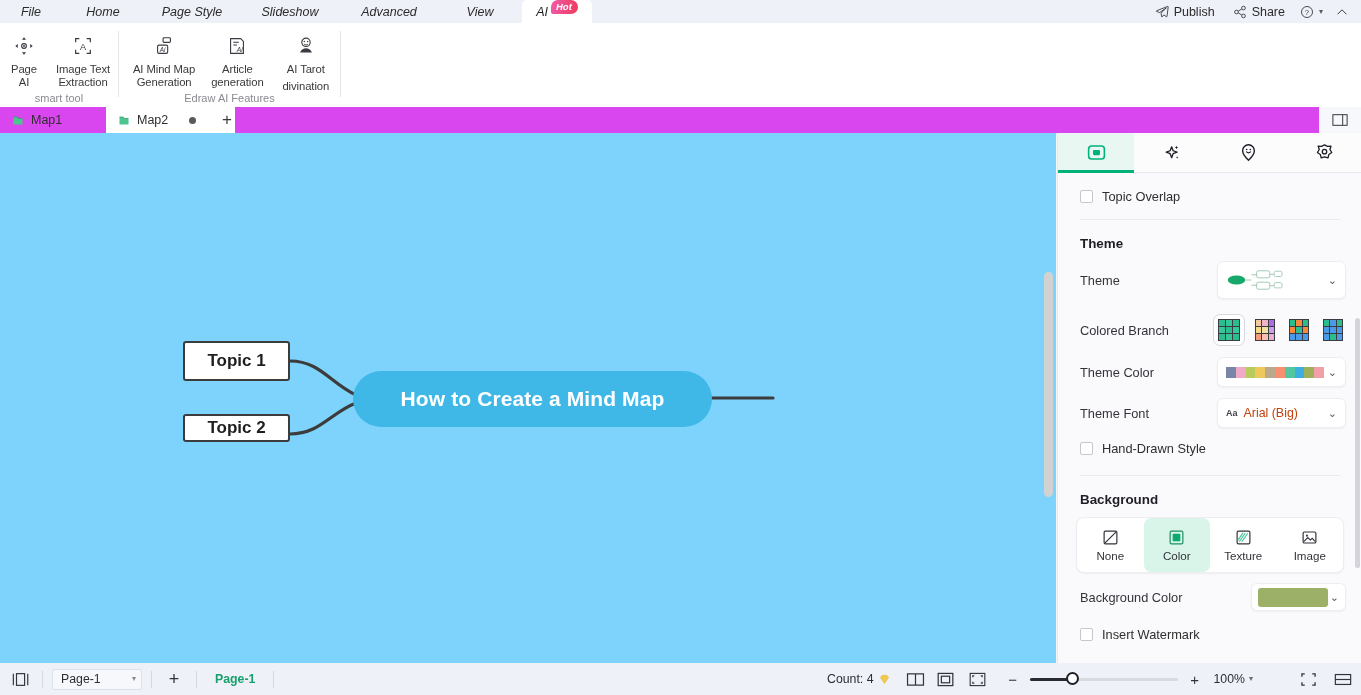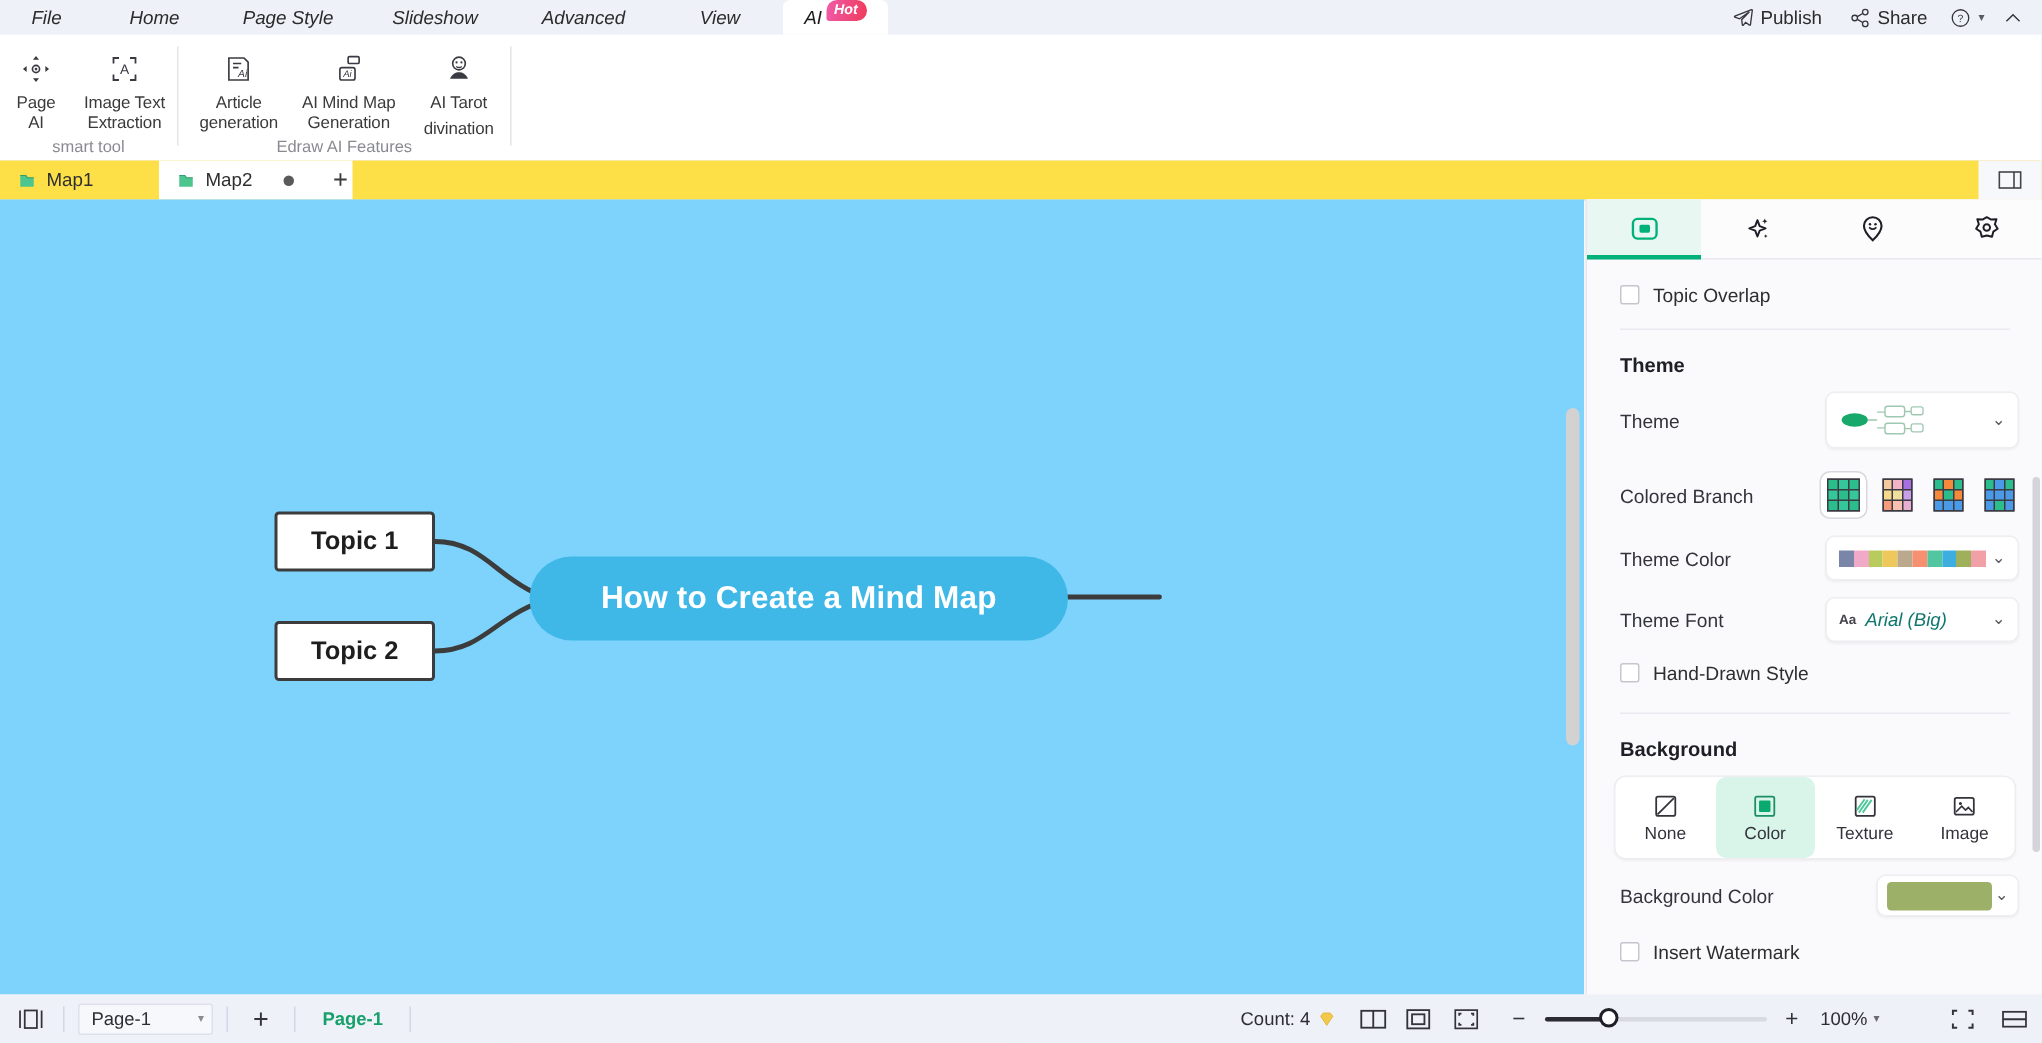--- a/index.html
+++ b/index.html
@@ -83,21 +83,21 @@
   }
   .rib-group-label {
     position: absolute; bottom: 3px; left: 0; width: 100%;
     text-align: center; font-size: 11px; color: #8a8a92;
   }
 
   
   .doctabs {
     position: absolute; left: 0; top: 107px;
     width: 1361px; height: 26px;
-    background: #fde047;
+    background: #d946ef;
     border-bottom: 1px solid #e0e4ee;
   }
   .doctab {
     position: absolute; top: 0; height: 26px;
     display: flex; align-items: center; gap: 7px;
     padding: 0 12px; font-size: 12.5px; color: #2f2f2f;
     cursor: default;
   }
   .doctab.active { background: #ffffff; }
   .doctab .dot { width: 7px; height: 7px; border-radius: 50%; background: #5a5a5a; margin-left: 14px;}
@@ -124,21 +124,21 @@
     position: absolute;
     background: #ffffff;
     border: 2px solid #3c3c3c;
     border-radius: 3px;
     display: flex; align-items: center; justify-content: center;
     font-weight: bold; color: #1e1e1e;
     box-sizing: border-box;
     cursor: default;
   }
   .node.topic1 { left: 183px; top: 208px; width: 107px; height: 40px; font-size: 17px; }
-  .node.topic2 { left: 183px; top: 281px; width: 107px; height: 40px; font-size: 17px; }
+  .node.topic2 { left: 183px; top: 281px; width: 107px; height: 28px; font-size: 17px; }
   .node.topic3 { left: 773px; top: 245px; width: 107px; height: 40px; font-size: 17px; }
   .node.central {
     left: 353px; top: 238px; width: 359px; height: 56px;
     background: #3fb8e8; border: none; border-radius: 28px;
     color: #ffffff; font-size: 21px; letter-spacing: 0.1px;
   }
   .vscroll-thumb {
     position: absolute; left: 1044px; top: 272px; width: 9px; height: 225px;
     background: #d2d2d2; border-radius: 5px; cursor: default;
   }
@@ -192,21 +192,21 @@
   }
   .drop.theme-drop { width: 129px; padding: 0 8px 0 6px; }
   .drop.color-drop { width: 129px; padding: 0 8px 0 8px; height: 30px;}
   .drop.font-drop { width: 129px; padding: 0 8px 0 8px; height: 30px;}
   .drop.bgcolor-drop { width: 95px; padding: 0 6px 0 6px; height: 28px;}
   .caret { color:#5a5a62; font-size: 11px; line-height: 1; }
   .swatch-strip { display:flex; height:11px; width: 98px; }
   .swatch-strip i { flex:1; display:block; }
   .font-prev { display:flex; align-items:center; gap:6px; }
   .font-aa { font-size:9px; font-weight:bold; color:#44444c; }
-  .font-name { font-size:12.4px; color:#0f766e;font-style:italic; }
+  .font-name { font-size:12.4px; color:#c2410c; }
   .bg-fill { width: 70px; height: 19px; border-radius: 3px; }
 
   .branch-opts { display:flex; gap:8px; align-items:center; }
   .branch-opt {
     width: 26px; height: 26px; border-radius: 4px;
     display:flex; align-items:center; justify-content:center;
     padding: 3px; box-sizing:border-box; cursor:default;
   }
   .branch-opt.sel { outline: 1px solid #d8d8de; background:#fff; border-radius:6px; width:30px; height:30px;}
   .grid3 { display:grid; grid-template-columns: repeat(3,1fr); grid-template-rows: repeat(3,1fr);
@@ -354,41 +354,41 @@
           <span class="cap" style="margin-top:0">Extraction</span>
         </div>
       </div>
       <div class="rib-group-label">smart tool</div>
     </div>
 
     <div class="rib-group-sep" style="left:118px;"></div>
 
     <div class="rib-group" style="left:119px; width:221px;">
       <div class="rib-btns" style="padding-left:6px;">
+        <div class="rib-btn" style="width:80px">
+          <span class="glyph">
+            <svg width="22" height="22" viewBox="0 0 24 24">
+              <rect x="11" y="3" width="8" height="5" rx="1" fill="none" stroke="#3a3a42" stroke-width="1.2"></rect>
+              <rect x="5" y="11" width="11" height="9" rx="1.5" fill="none" stroke="#3a3a42" stroke-width="1.2"></rect>
+              <text x="10.5" y="18" font-size="7" text-anchor="middle" fill="#3a3a42" font-style="italic" font-family="Liberation Sans, sans-serif">Ai</text>
+            </svg>
+          </span>
+          <span class="cap">AI Mind Map</span>
+          <span class="cap" style="margin-top:0">Generation</span>
+        </div>
         <div class="rib-btn" style="width:70px">
           <span class="glyph">
             <svg width="22" height="22" viewBox="0 0 24 24">
               <path d="M5 4h11l3 3v13H5z" fill="none" stroke="#3a3a42" stroke-width="1.2"></path>
               <path d="M8 8h6M8 11h4" stroke="#3a3a42" stroke-width="1.1" fill="none"></path>
               <text x="15" y="18" font-size="7.5" text-anchor="middle" fill="#3a3a42" font-style="italic" font-family="Liberation Sans, sans-serif">Ai</text>
             </svg>
           </span>
           <span class="cap">Article</span>
           <span class="cap" style="margin-top:0">generation</span>
-        </div>
-        <div class="rib-btn" style="width:80px">
-          <span class="glyph">
-            <svg width="22" height="22" viewBox="0 0 24 24">
-              <rect x="11" y="3" width="8" height="5" rx="1" fill="none" stroke="#3a3a42" stroke-width="1.2"></rect>
-              <rect x="5" y="11" width="11" height="9" rx="1.5" fill="none" stroke="#3a3a42" stroke-width="1.2"></rect>
-              <text x="10.5" y="18" font-size="7" text-anchor="middle" fill="#3a3a42" font-style="italic" font-family="Liberation Sans, sans-serif">Ai</text>
-            </svg>
-          </span>
-          <span class="cap">AI Mind Map</span>
-          <span class="cap" style="margin-top:0">Generation</span>
         </div>
         <div class="rib-btn" style="width:70px">
           <span class="glyph">
             <svg width="22" height="22" viewBox="0 0 24 24">
               <circle cx="12" cy="8" r="4.6" fill="none" stroke="#3a3a42" stroke-width="1.2"></circle>
               <circle cx="10.2" cy="7.2" r="0.8" fill="#3a3a42"></circle>
               <circle cx="13.8" cy="7.2" r="0.8" fill="#3a3a42"></circle>
               <path d="M10 10.2q2 1.5 4 0" fill="none" stroke="#3a3a42" stroke-width="1"></path>
               <path d="M5.5 19c1.4-3.2 4-4.6 6.5-4.6S17.1 15.8 18.5 19z" fill="#3a3a42"></path>
             </svg>

